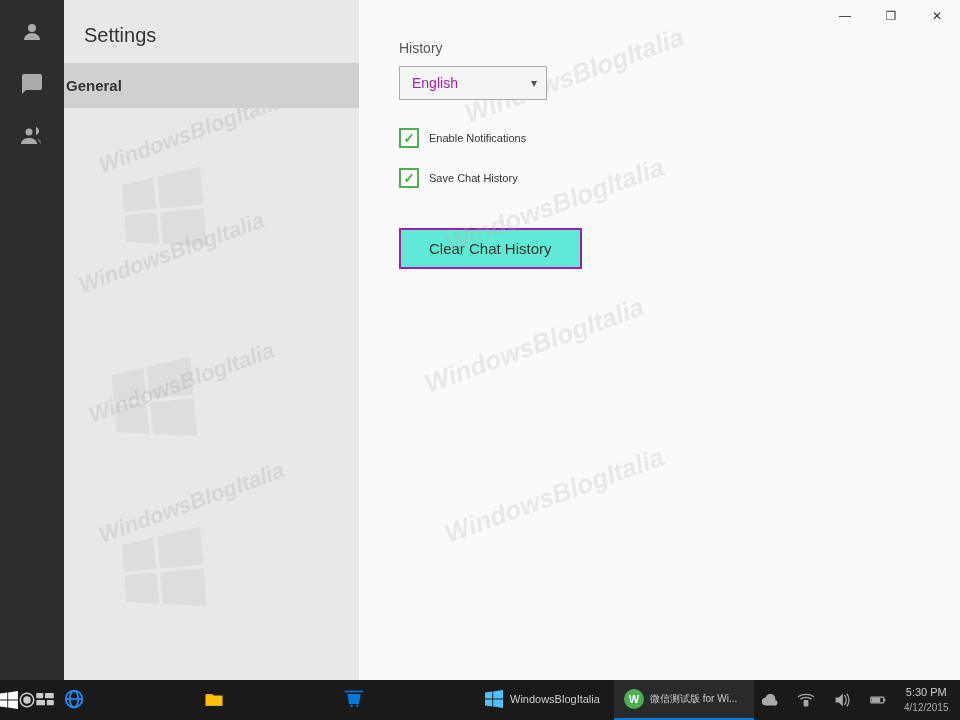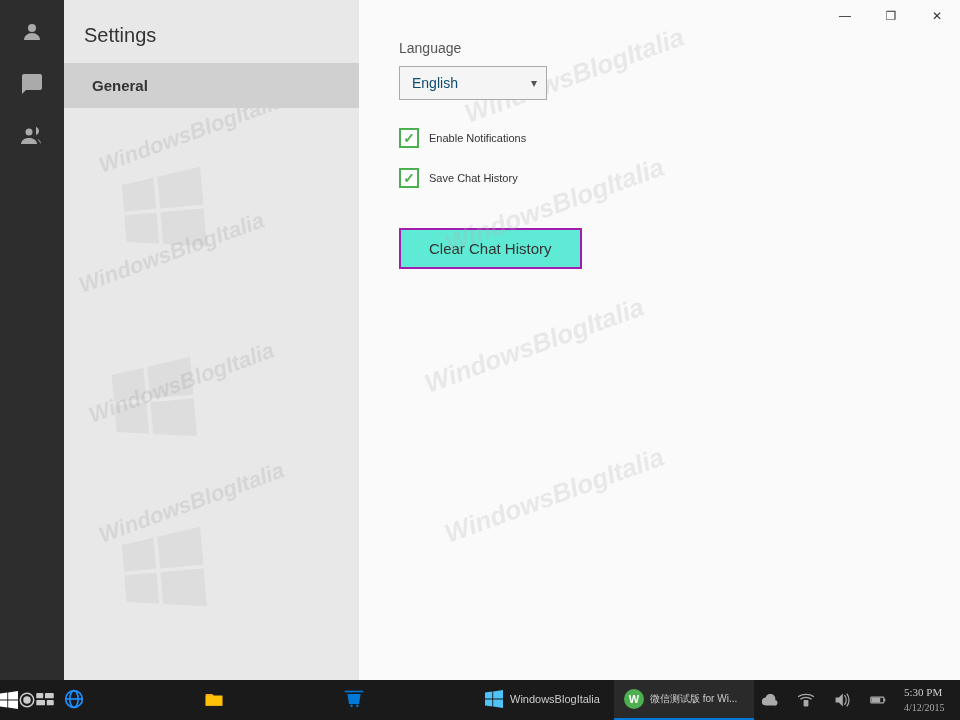--- a/index.html
+++ b/index.html
@@ -77,21 +77,21 @@
       position: relative;
       overflow: hidden;
     }
     .nav-title {
       font-size: 20px;
       font-weight: 400;
       color: #333;
       padding: 8px 18px 16px 20px;
     }
     .nav-item {
-      padding: 14px 28px;
+      padding: 14px 2px;
       font-size: 15px;
       color: #333;
       cursor: pointer;
       position: relative;
     }
     .nav-item.active {
       background: #d0d0d0;
       font-weight: 600;
     }
 
@@ -140,21 +140,21 @@
       font-size: 14px;
       color: #555;
       margin-bottom: 10px;
     }
     .language-select {
       width: 148px;
       padding: 8px 12px;
       border: 1px solid #aaa;
       background: #f5f5f5;
       font-size: 14px;
-      color: #0c4a6e;
+      color: #a21caf;
       appearance: none;
       -webkit-appearance: none;
       cursor: pointer;
       outline: none;
       position: relative;
     }
     .select-wrapper {
       position: relative;
       display: inline-block;
       margin-bottom: 28px;
@@ -286,25 +286,24 @@
       display: flex;
       align-items: center;
       justify-content: center;
       color: #ccc;
       font-size: 14px;
       cursor: pointer;
     }
     .taskbar-time {
       color: #ccc;
       font-size: 11px;
-      text-align: left;
+      text-align: center;
       padding: 0 6px;
       cursor: pointer;
       line-height: 1.4;
-      font-family: Liberation Serif, serif;
     }
     .taskbar-notif {
       width: 32px;
       height: 32px;
       display: flex;
       align-items: center;
       justify-content: center;
       color: #ccc;
       font-size: 14px;
       cursor: pointer;
@@ -380,21 +379,21 @@
   </div>
 
   <div class="main-content">
     
     <div class="main-wm main-wm-1">WindowsBlogItalia</div>
     <div class="main-wm main-wm-2">WindowsBlogItalia</div>
     <div class="main-wm main-wm-3">WindowsBlogItalia</div>
     <div class="main-wm main-wm-4">WindowsBlogItalia</div>
 
     
-    <div class="section-label">Language</div>
+    <div class="section-label">History</div>
     <div class="select-wrapper">
       <select class="language-select">
         <option value="English" selected="">English</option>
         <option value="Chinese">Chinese</option>
         <option value="French">French</option>
         <option value="German">German</option>
         <option value="Spanish">Spanish</option>
       </select>
       <span class="select-arrow">▾</span>
     </div>

